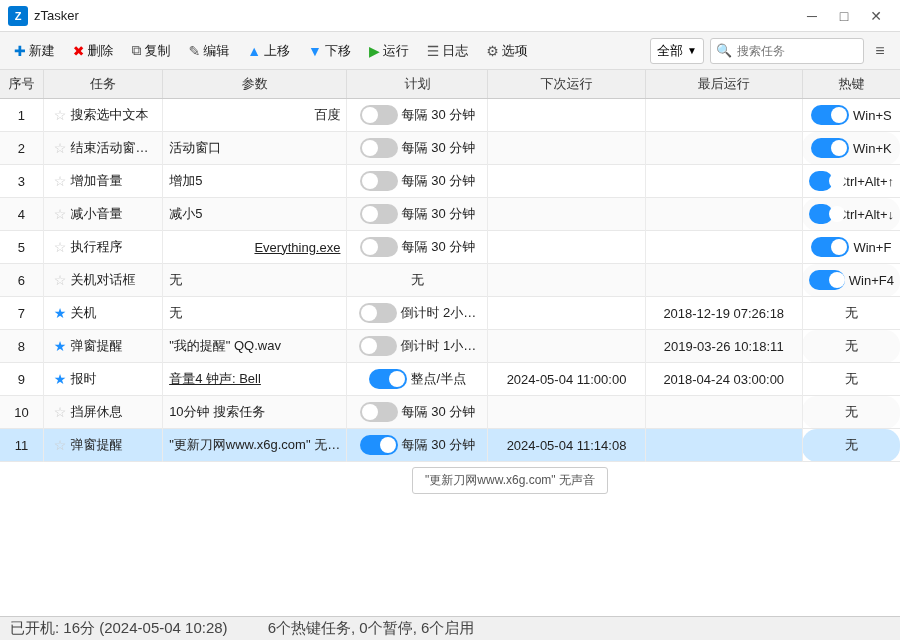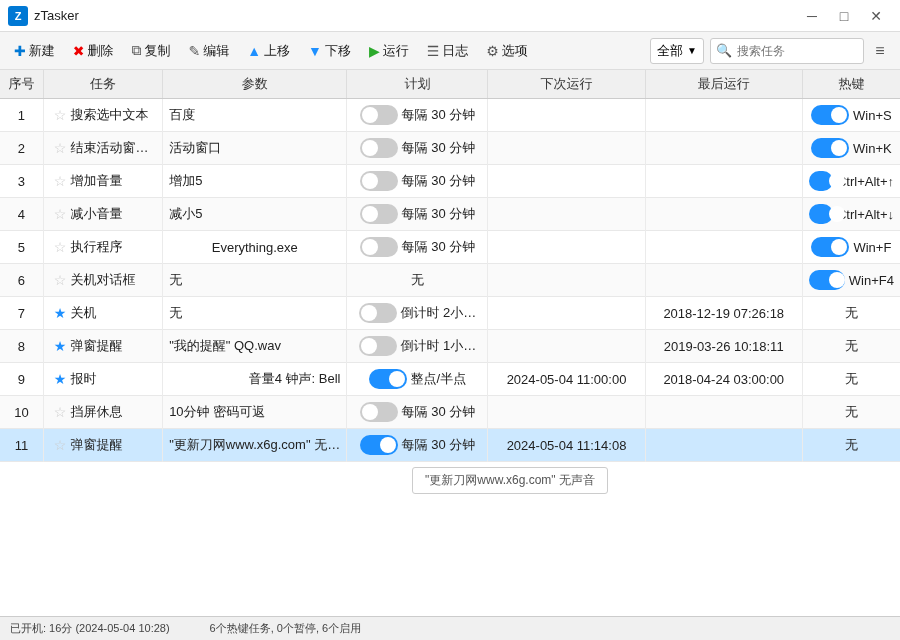--- a/index.html
+++ b/index.html
@@ -125,21 +125,21 @@
     tbody td {
       padding: 6px 6px;
       text-align: center;
       font-size: 13px;
       color: #222;
       border-right: 1px solid #ebebeb;
       overflow: hidden;
       text-overflow: ellipsis;
       white-space: nowrap;
     }
-    tbody td:last-child { border-right: none; }
+    tbody td:last-child { border-right: none; border-radius: 15px; }
     .col-num { width: 40px; }
     .col-task { width: 110px; }
     .col-param { width: 170px; }
     .col-plan { width: 130px; }
     .col-next { width: 145px; }
     .col-last { width: 145px; }
     .col-hotkey { width: 90px; }
 
     .star-icon { font-size: 14px; cursor: pointer; }
     .star-filled { color: #1e90ff; }
@@ -184,21 +184,21 @@
     }
 
     
     #status-bar {
       background: #f0f0f0;
       border-top: 1px solid #ccc;
       display: flex;
       align-items: center;
       height: 24px;
       padding: 0 10px;
-      font-size: 11px;
+      font-size: 15px;
       color: #444;
       gap: 40px;
     }
     .status-item { white-space: nowrap; }
   </style>
 </head>
 <body>
 
 <div id="title-bar">
   <div class="app-icon">
@@ -285,21 +285,21 @@
     </thead>
     <tbody id="table-body">
     <tr>
           <td>1</td>
           <td>
             <div class="task-name">
               <span class="star-icon star-empty">☆</span>
               <span>搜索选中文本</span>
             </div>
           </td>
-          <td style="text-align: left;">百度</td>
+          <td style="text-align: right;">百度</td>
           <td>
             <div class="plan-cell">
               <div class="toggle off"></div>
               <span>每隔 30 分钟</span>
             </div>
           </td>
           <td></td>
           <td></td>
           <td>
             <div class="plan-cell">
@@ -381,21 +381,21 @@
           </td>
         </tr>
         <tr>
           <td>5</td>
           <td>
             <div class="task-name">
               <span class="star-icon star-empty">☆</span>
               <span>执行程序</span>
             </div>
           </td>
-          <td style="text-align: center;">Everything.exe</td>
+          <td style="text-align: right; text-decoration: underline;">Everything.exe</td>
           <td>
             <div class="plan-cell">
               <div class="toggle off"></div>
               <span>每隔 30 分钟</span>
             </div>
           </td>
           <td></td>
           <td></td>
           <td>
             <div class="plan-cell">
@@ -466,40 +466,40 @@
           <td>无</td>
         </tr>
         <tr>
           <td>9</td>
           <td>
             <div class="task-name">
               <span class="star-icon star-filled">★</span>
               <span>报时</span>
             </div>
           </td>
-          <td style="text-align: right;">音量4 钟声: Bell</td>
+          <td style="text-align: left; text-decoration: underline;">音量4 钟声: Bell</td>
           <td>
             <div class="plan-cell">
               <div class="toggle on"></div>
               <span>整点/半点</span>
             </div>
           </td>
           <td>2024-05-04 11:00:00</td>
           <td>2018-04-24 03:00:00</td>
           <td>无</td>
         </tr>
         <tr>
           <td>10</td>
           <td>
             <div class="task-name">
               <span class="star-icon star-empty">☆</span>
               <span>挡屏休息</span>
             </div>
           </td>
-          <td style="text-align: left;">10分钟 密码可返</td>
+          <td style="text-align: left;">10分钟 搜索任务</td>
           <td>
             <div class="plan-cell">
               <div class="toggle off"></div>
               <span>每隔 30 分钟</span>
             </div>
           </td>
           <td></td>
           <td></td>
           <td>无</td>
         </tr>

